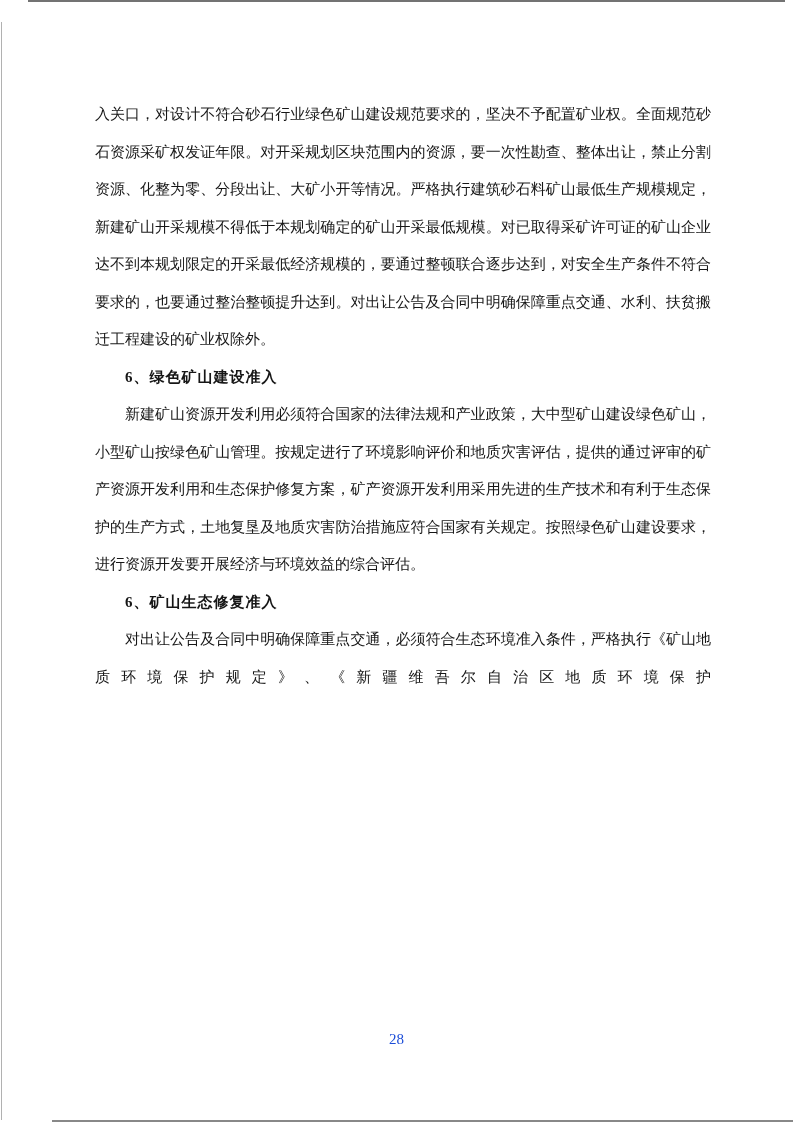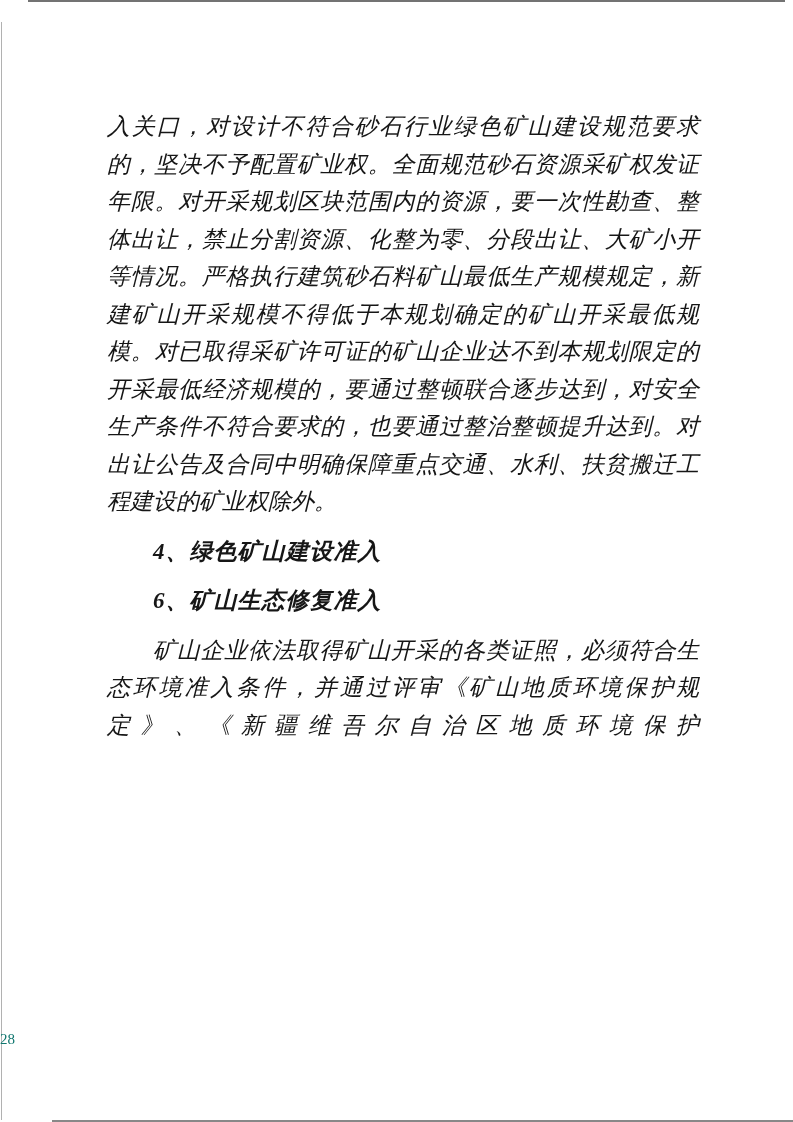--- a/index.html
+++ b/index.html
@@ -30,62 +30,62 @@
     position: absolute;
     left: 95px;
     top: 96px;
     width: 616px;
     font-size: 19px;
     line-height: 37.5px;
     text-align: justify;
     text-justify: inter-ideograph;
   }
   .content p, .content h2 {
-    margin: 12px;
+    margin: 0;
     padding: 0;
-    font-size: 23px;
+    font-size: 15px;
     line-height: 37.5px;
-    font-style: italic;
   }
   .para-cont { text-indent: 0; }
   .para-indent { text-indent: 2em; }
   .heading {
     font-weight: bold;
     text-indent: 2em;
     letter-spacing: 1px;
   }
   .last-justify { text-align-last: justify; }
 
   .page-number {
     position: absolute;
     top: 1031px;
     left: 0;
     width: 100%;
-    text-align: left;
+    text-align: center;
     font-size: 15px;
-    color: #0f766e;
+    color: #1d4ed8;
   }
 </style>
 </head>
 <body>
 
 <div class="page">
 
   <div class="edge edge-top"></div>
   <div class="edge edge-bottom"></div>
   <div class="edge edge-left"></div>
 
   <div class="content">
     <p class="para-cont">入关口，对设计不符合砂石行业绿色矿山建设规范要求的，坚决不予配置矿业权。全面规范砂石资源采矿权发证年限。对开采规划区块范围内的资源，要一次性勘查、整体出让，禁止分割资源、化整为零、分段出让、大矿小开等情况。严格执行建筑砂石料矿山最低生产规模规定，新建矿山开采规模不得低于本规划确定的矿山开采最低规模。对已取得采矿许可证的矿山企业达不到本规划限定的开采最低经济规模的，要通过整顿联合逐步达到，对安全生产条件不符合要求的，也要通过整治整顿提升达到。对出让公告及合同中明确保障重点交通、水利、扶贫搬迁工程建设的矿业权除外。</p>
 
 
 
-    <h2 class="heading">4、绿色矿山建设准入</h2>
+    <h2 class="heading">6、绿色矿山建设准入</h2>
 
+    <p class="para-indent">新建矿山资源开发利用必须符合国家的法律法规和产业政策，大中型矿山建设绿色矿山，小型矿山按绿色矿山管理。按规定进行了环境影响评价和地质灾害评估，提供的通过评审的矿产资源开发利用和生态保护修复方案，矿产资源开发利用采用先进的生产技术和有利于生态保护的生产方式，土地复垦及地质灾害防治措施应符合国家有关规定。按照绿色矿山建设要求，进行资源开发要开展经济与环境效益的综合评估。</p>
 
     <h2 class="heading">6、矿山生态修复准入</h2>
 
-    <p class="para-indent last-justify">矿山企业依法取得矿山开采的各类证照，必须符合生态环境准入条件，并通过评审《矿山地质环境保护规定》、《新疆维吾尔自治区地质环境保护</p>
+    <p class="para-indent last-justify">对出让公告及合同中明确保障重点交通，必须符合生态环境准入条件，严格执行《矿山地质环境保护规定》、《新疆维吾尔自治区地质环境保护</p>
   </div>
 
   <div class="page-number">28</div>
 
 </div>
 
 </body></html>

